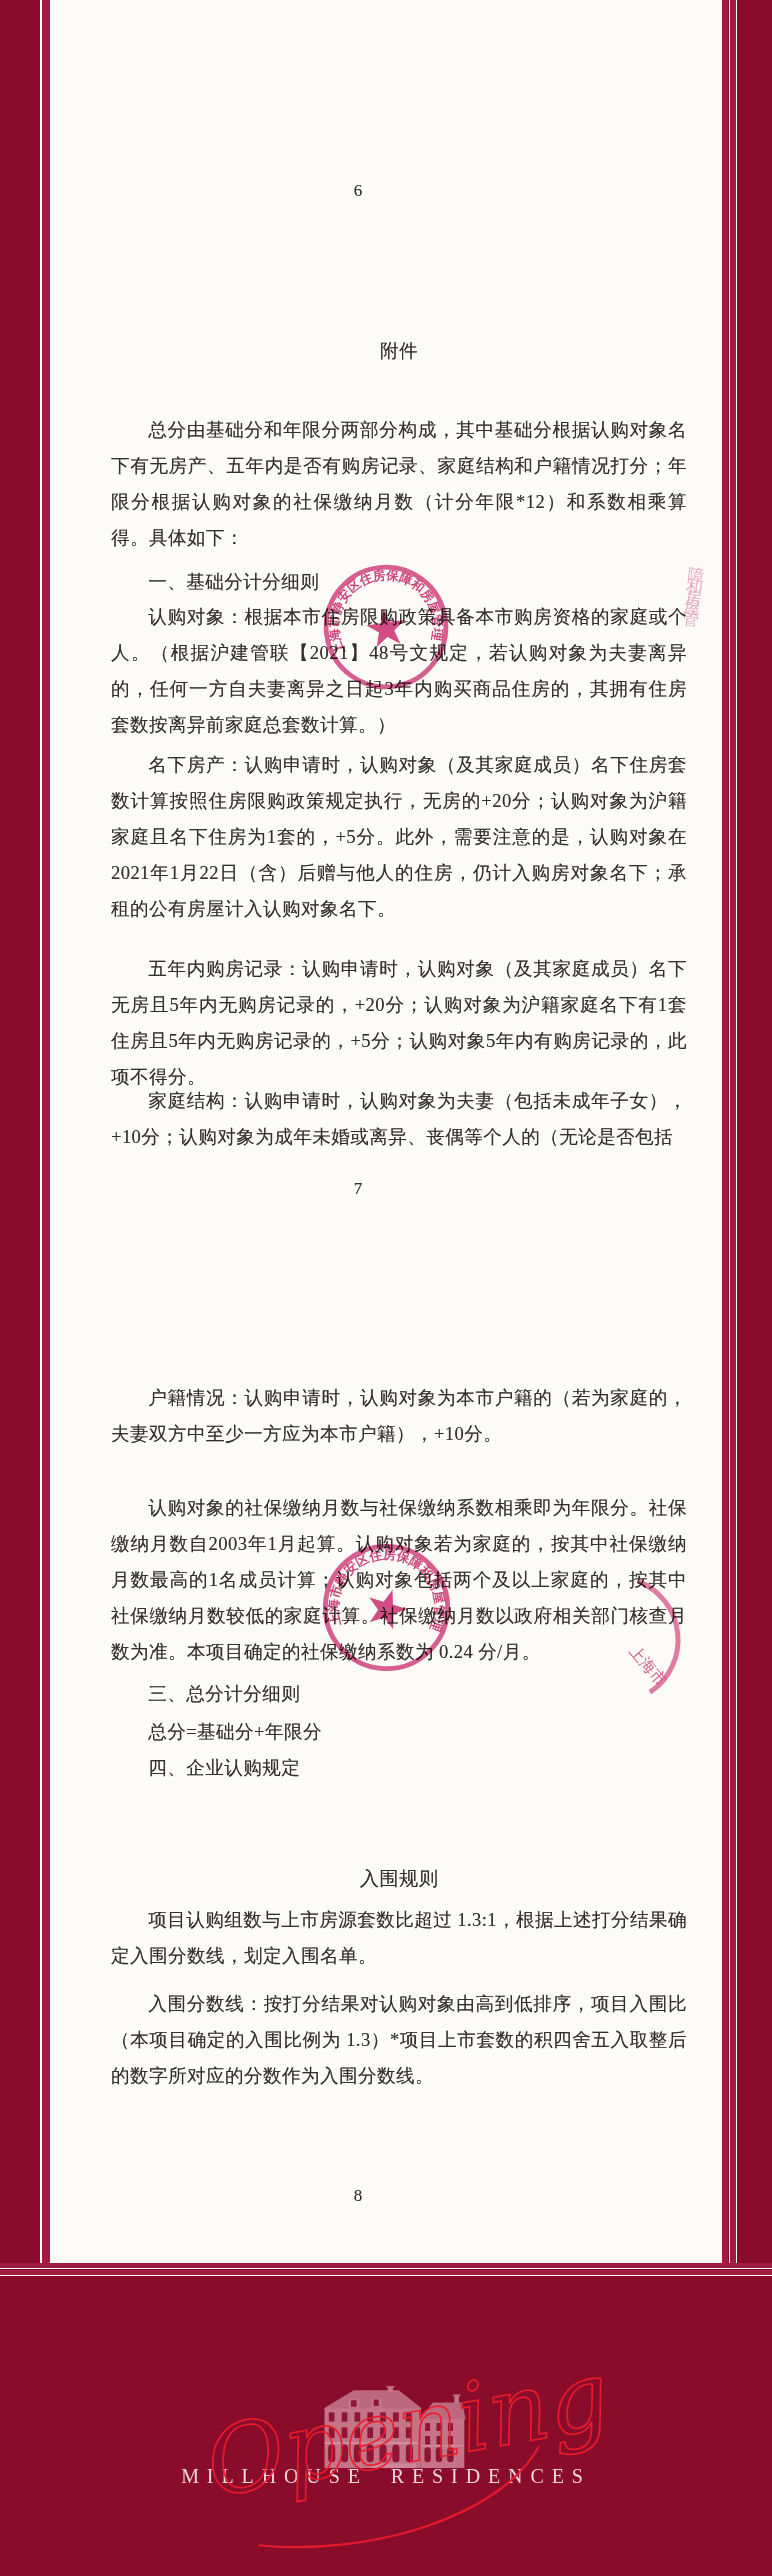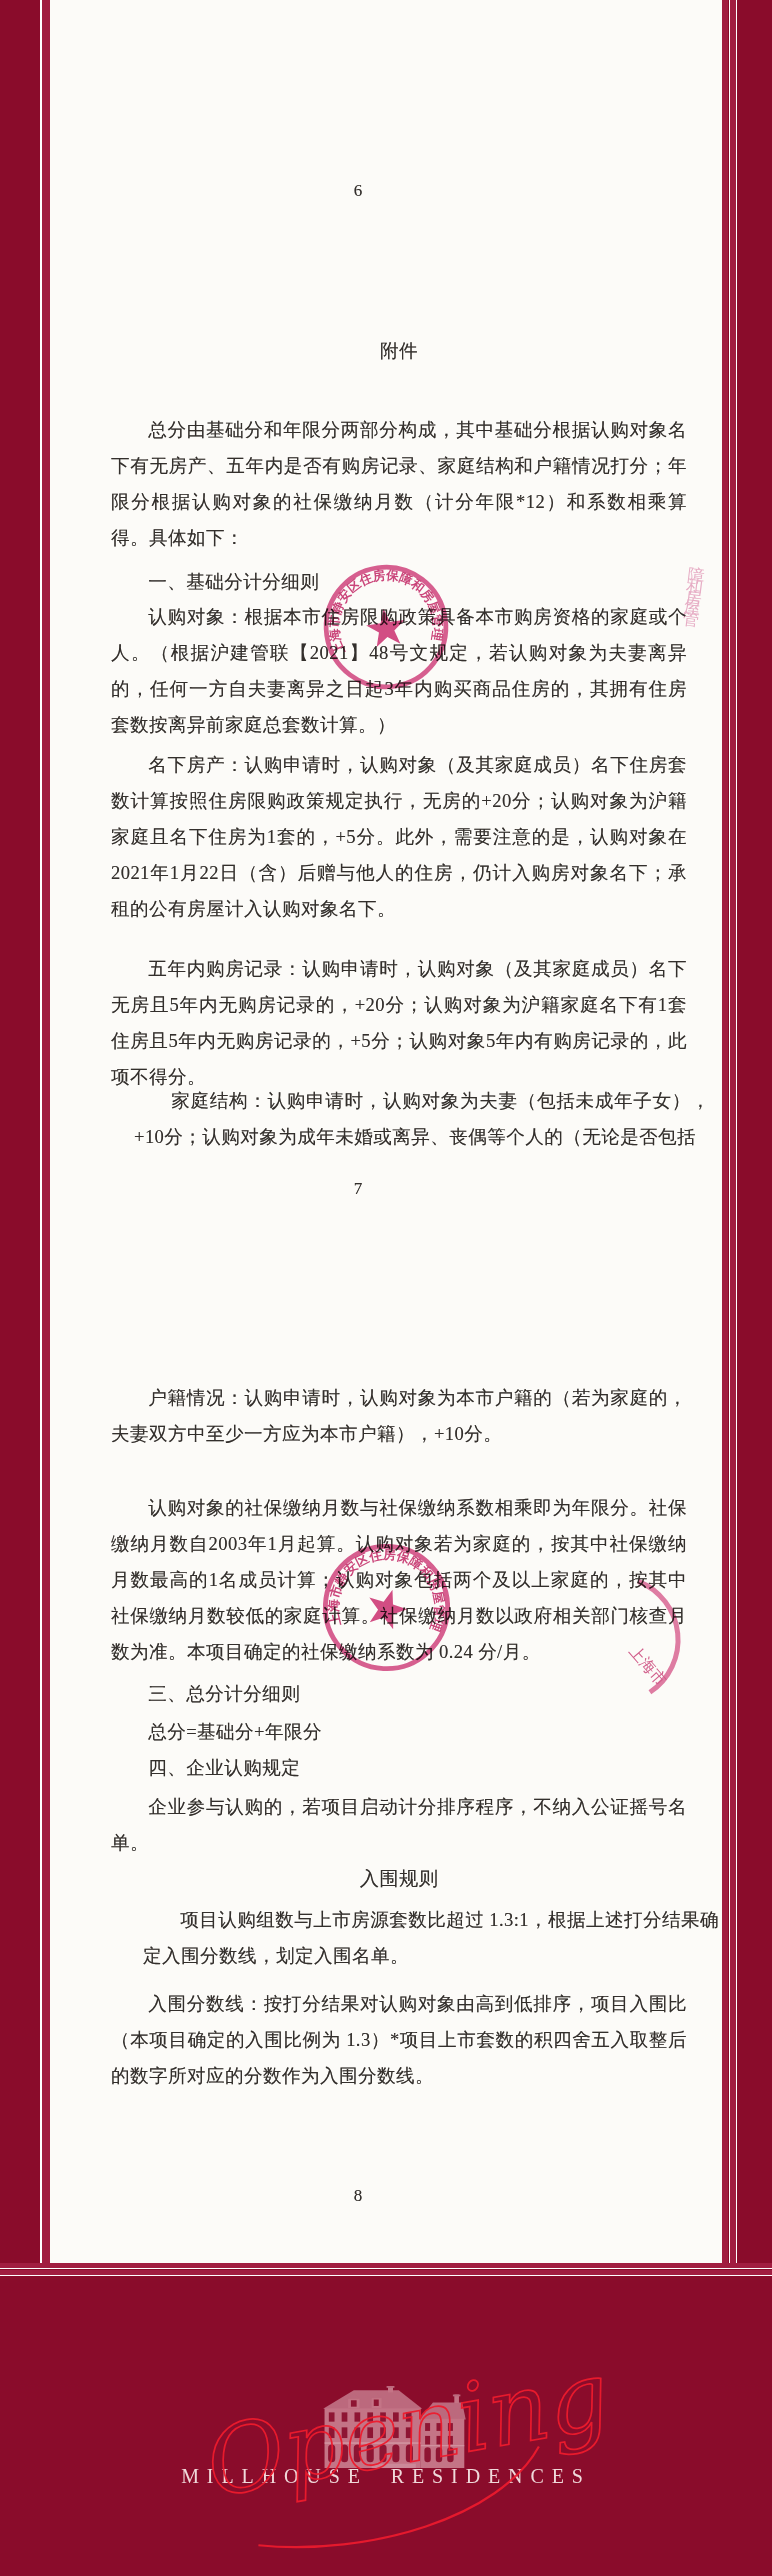--- a/index.html
+++ b/index.html
@@ -51,30 +51,29 @@
 
 <div class="page">
   <div class="textcol" id="textcol">
       <div class="blk pagenum" style="top: 173px;">6</div>
       <div class="blk label" style="top: 333px;">附件</div>
       <div class="blk para" style="top: 412px;">总分由基础分和年限分两部分构成，其中基础分根据认购对象名下有无房产、五年内是否有购房记录、家庭结构和户籍情况打分；年限分根据认购对象的社保缴纳月数（计分年限*12）和系数相乘算得。具体如下：</div>
       <div class="blk head" style="top: 564px;">一、基础分计分细则</div>
       <div class="blk para" style="top: 599px;">认购对象：根据本市住房限购政策具备本市购房资格的家庭或个人。（根据沪建管联【2021】48号文规定，若认购对象为夫妻离异的，任何一方自夫妻离异之日起3年内购买商品住房的，其拥有住房套数按离异前家庭总套数计算。）</div>
       <div class="blk para" style="top: 747px;">名下房产：认购申请时，认购对象（及其家庭成员）名下住房套数计算按照住房限购政策规定执行，无房的+20分；认购对象为沪籍家庭且名下住房为1套的，+5分。此外，需要注意的是，认购对象在2021年1月22日（含）后赠与他人的住房，仍计入购房对象名下；承租的公有房屋计入认购对象名下。</div>
       <div class="blk para" style="top: 951px;">五年内购房记录：认购申请时，认购对象（及其家庭成员）名下无房且5年内无购房记录的，+20分；认购对象为沪籍家庭名下有1套住房且5年内无购房记录的，+5分；认购对象5年内有购房记录的，此项不得分。</div>
-      <div class="blk para" style="top: 1083px; margin-left: 23px;">家庭结构：认购申请时，认购对象为夫妻（包括未成年子女），+10分；认购对象为成年未婚或离异、丧偶等个人的（无论是否包括</div>
+      <div class="blk para" style="top: 1083px;">家庭结构：认购申请时，认购对象为夫妻（包括未成年子女），+10分；认购对象为成年未婚或离异、丧偶等个人的（无论是否包括</div>
       <div class="blk pagenum" style="top: 1171px;">7</div>
       <div class="blk para" style="top: 1380px;">户籍情况：认购申请时，认购对象为本市户籍的（若为家庭的，夫妻双方中至少一方应为本市户籍），+10分。</div>
       <div class="blk para" style="top: 1490px;">认购对象的社保缴纳月数与社保缴纳系数相乘即为年限分。社保缴纳月数自2003年1月起算。认购对象若为家庭的，按其中社保缴纳月数最高的1名成员计算；认购对象包括两个及以上家庭的，按其中社保缴纳月数较低的家庭计算。社保缴纳月数以政府相关部门核查月数为准。本项目确定的社保缴纳系数为 0.24 分/月。</div>
       <div class="blk head" style="top: 1676px;">三、总分计分细则</div>
       <div class="blk para" style="top: 1714px;">总分=基础分+年限分</div>
       <div class="blk head" style="top: 1750px;">四、企业认购规定</div>
-      <div class="blk para" style="top: 1789px;">企业参与认购的，若项目启动计分排序程序，不纳入公证摇号名单。</div>
       <div class="blk center-head" style="top: 1861px;">入围规则</div>
-      <div class="blk para" style="top: 1902px; margin-left: 32px;">项目认购组数与上市房源套数比超过 1.3:1，根据上述打分结果确定入围分数线，划定入围名单。</div>
+      <div class="blk para" style="top: 1902px;">项目认购组数与上市房源套数比超过 1.3:1，根据上述打分结果确定入围分数线，划定入围名单。</div>
       <div class="blk para" style="top: 1974px; margin-top: 12px;">入围分数线：按打分结果对认购对象由高到低排序，项目入围比（本项目确定的入围比例为 1.3）*项目上市套数的积四舍五入取整后的数字所对应的分数作为入围分数线。</div>
       <div class="blk pagenum" style="top: 2178px;">8</div>
     </div>
 
   <div class="stamp" style="left:268px;top:559px;width:136px;height:136px;transform:rotate(-8deg);">
     <svg width="136" height="136" viewBox="0 0 200 200">
       <circle cx="100" cy="100" r="88" fill="none" stroke="var(--stamp-pink)" stroke-width="7" stroke-opacity=".9"></circle>
       <path id="stamp1-arc" d="M 36.6,129.6 A 70,70 0 1 1 163.4,129.6" fill="none"></path>
       <text font-size="18.5" fill="var(--stamp-text)" font-weight="bold">
         <textPath href="#stamp1-arc" startOffset="2">上海市静安区住房保障和房屋管理局</textPath>

